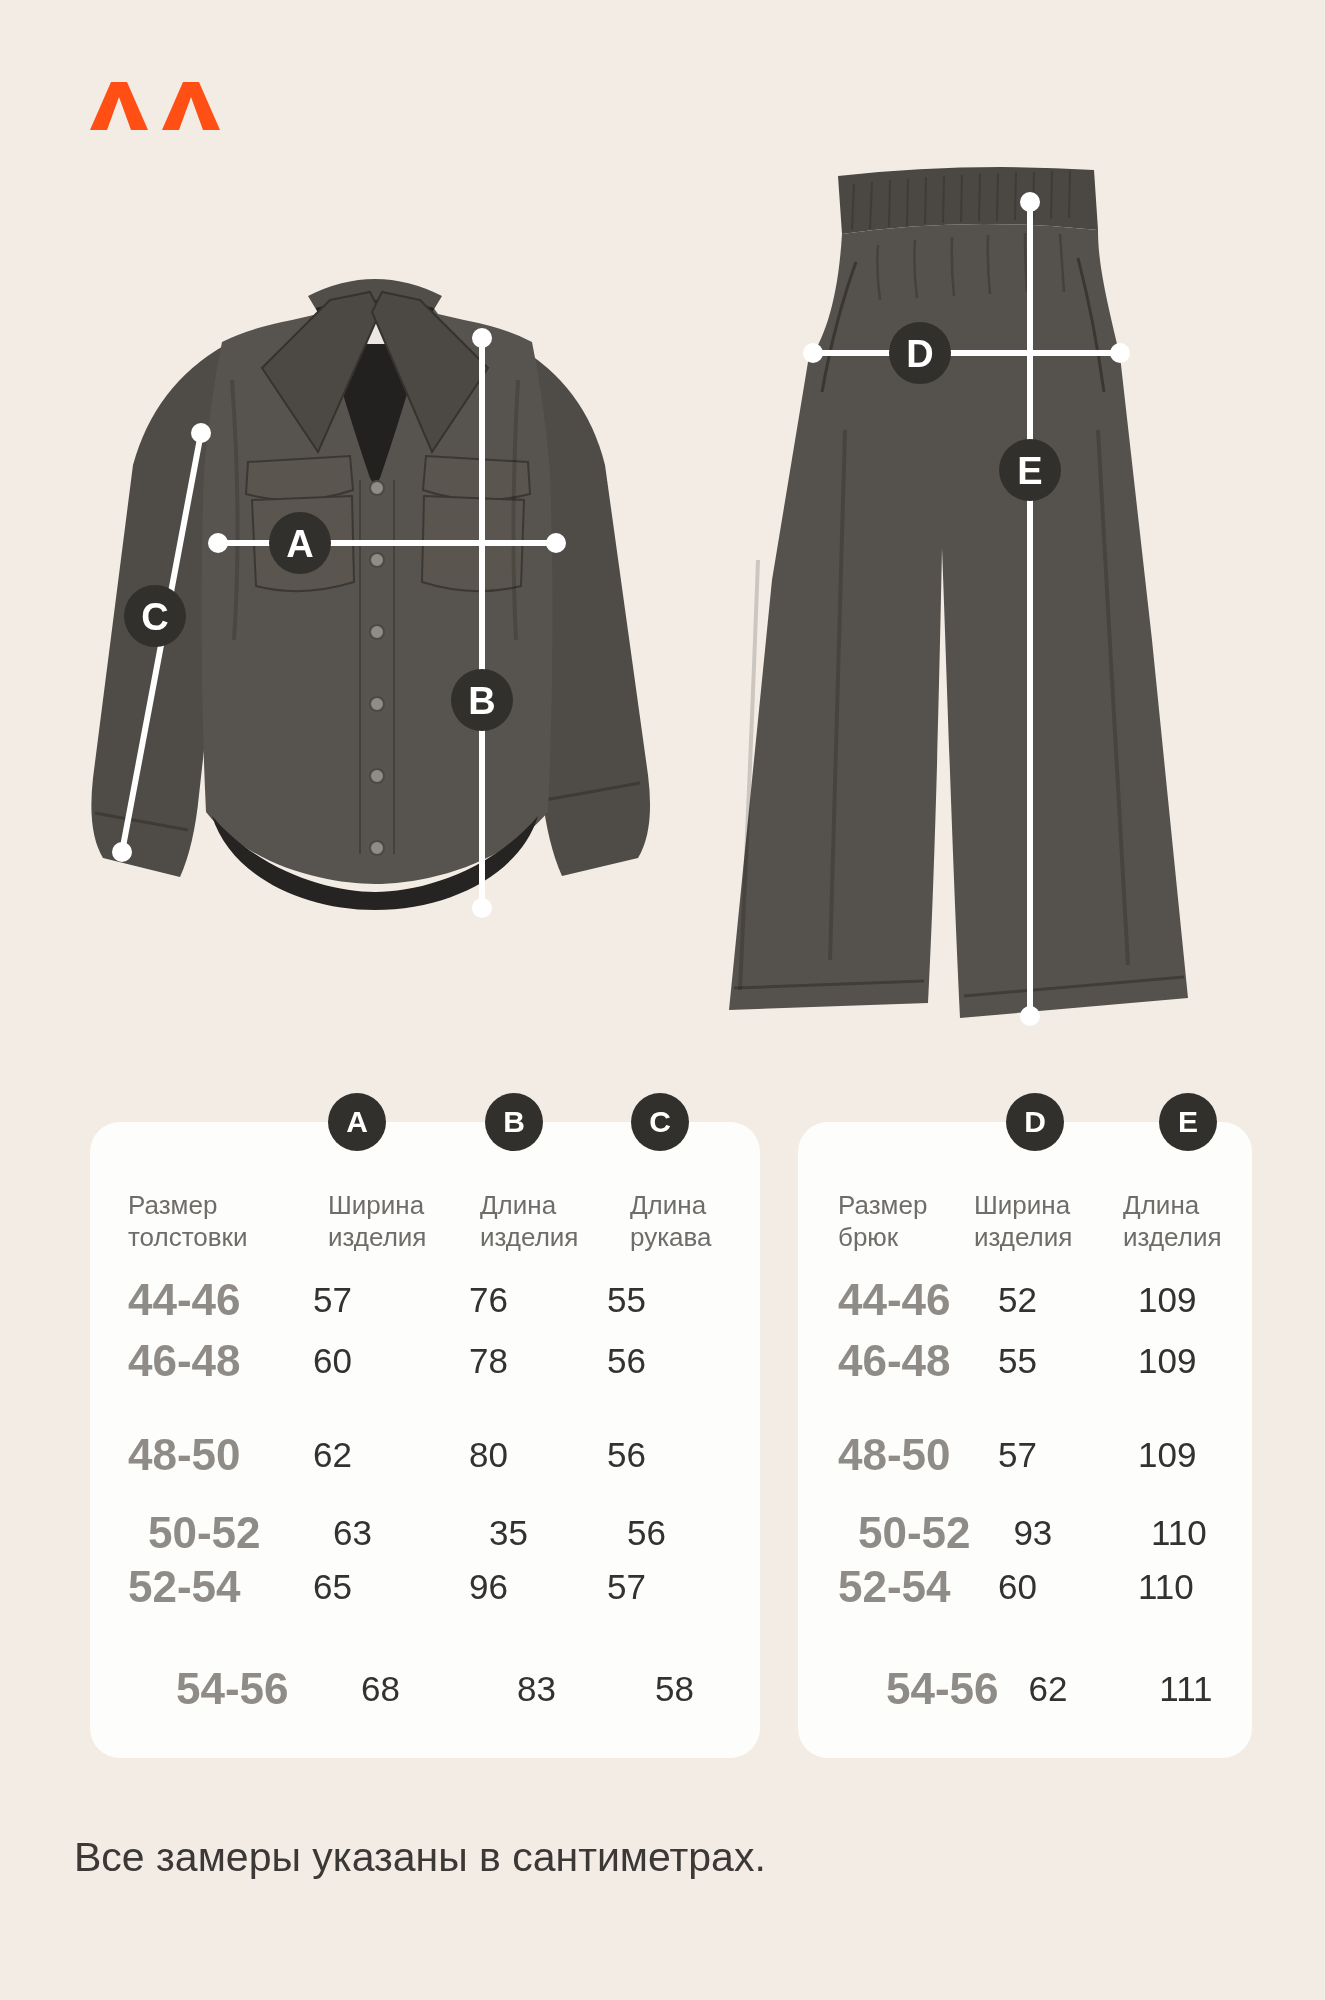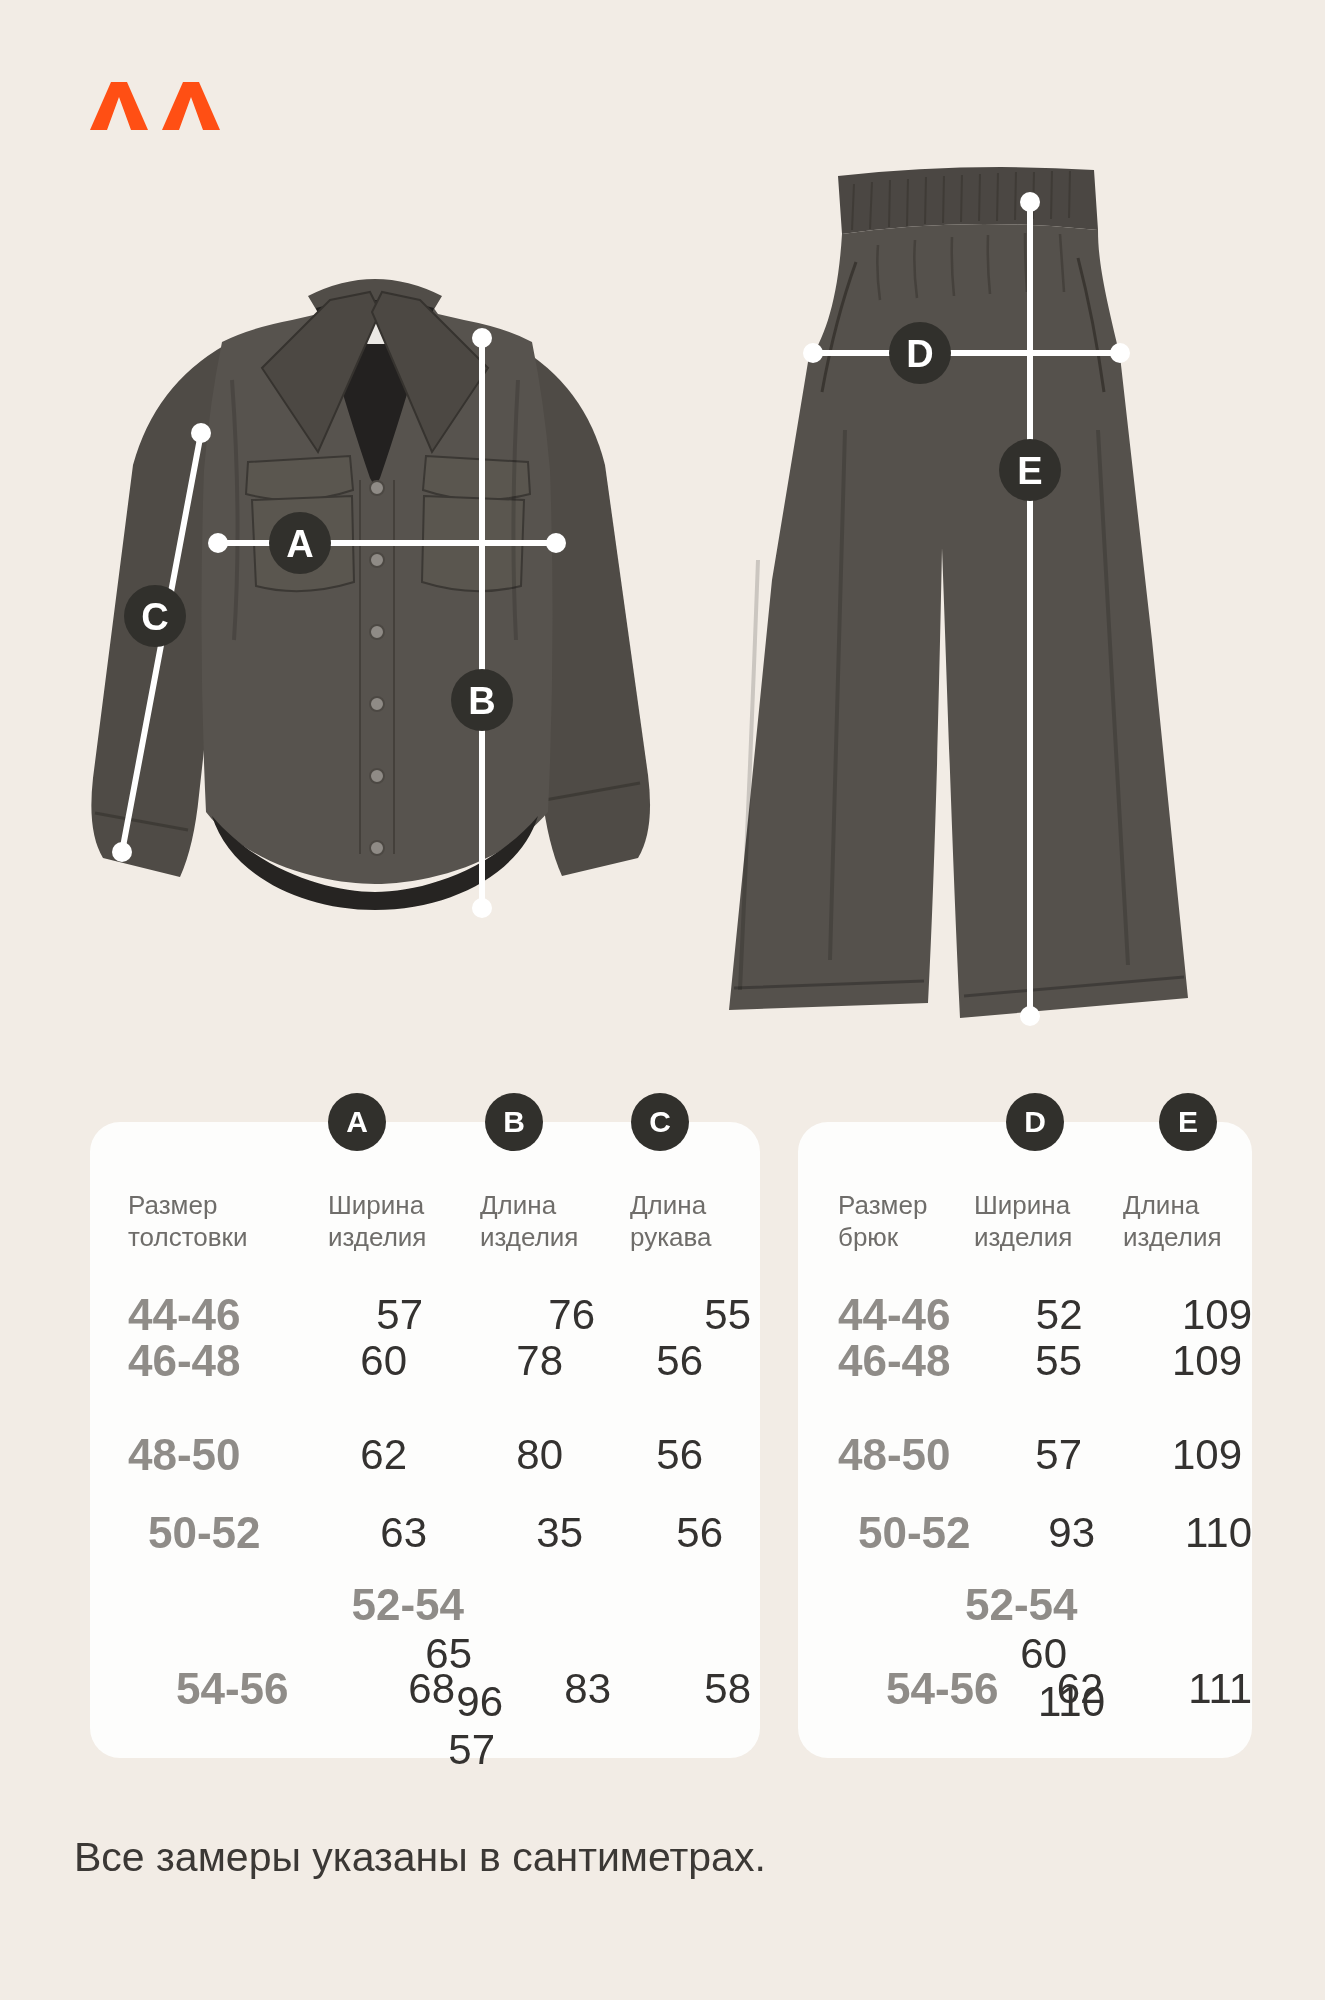--- a/index.html
+++ b/index.html
@@ -69,31 +69,31 @@
   .card-left .h.ha{margin-left:15px;width:140px;}
   .card-left .h.hb{margin-left:12px;width:125px;}
   .card-left .h.hc{margin-left:25px;width:130px;}
   .card-right .h.hsize{margin-left:40px;width:140px;}
   .card-right .h.hd{margin-left:7px;width:150px;}
   .card-right .h.he{margin-left:11px;width:140px;}
   .trow{
     position:absolute;left:0;right:0;height:62px;
     display:flex;align-items:center;
   }
-  .r1{top:162px;gap:16px;} .r2{top:208px;} .r3{top:302px;}
-  .r4{top:380px;padding-left:20px;} .r5{top:458px;flex-direction:column;} .r6{top:536px;padding-left:48px;}
+  .r1{top:147px;} .r2{top:208px;} .r3{top:302px;}
+  .r4{top:380px;padding-left:20px;} .r5{top:434px;} .r6{top:536px;padding-left:48px;}
   .c{display:block;}
   .c.size{
     font-weight:bold;font-size:44px;color:var(--text-gray);
     text-align:left;
   }
   .card-left .c.size{margin-left:38px;width:185px;}
   .card-right .c.size{margin-left:40px;width:160px;}
   .value{
-    font-size:42px;color:var(--text-dark);text-align:right;
+    font-size:35px;color:var(--text-dark);text-align:left;
   }
   .card-left .c.va{width:94px;}
   .card-left .c.vb{margin-left:62px;width:94px;}
   .card-left .c.vc{margin-left:44px;width:96px;}
   .card-right .c.vd{width:84px;}
   .card-right .c.ve{margin-left:56px;width:104px;}
   
   .footnote{
     position:absolute;left:74px;top:1834px;
     font-size:41px;color:#3b3835;

